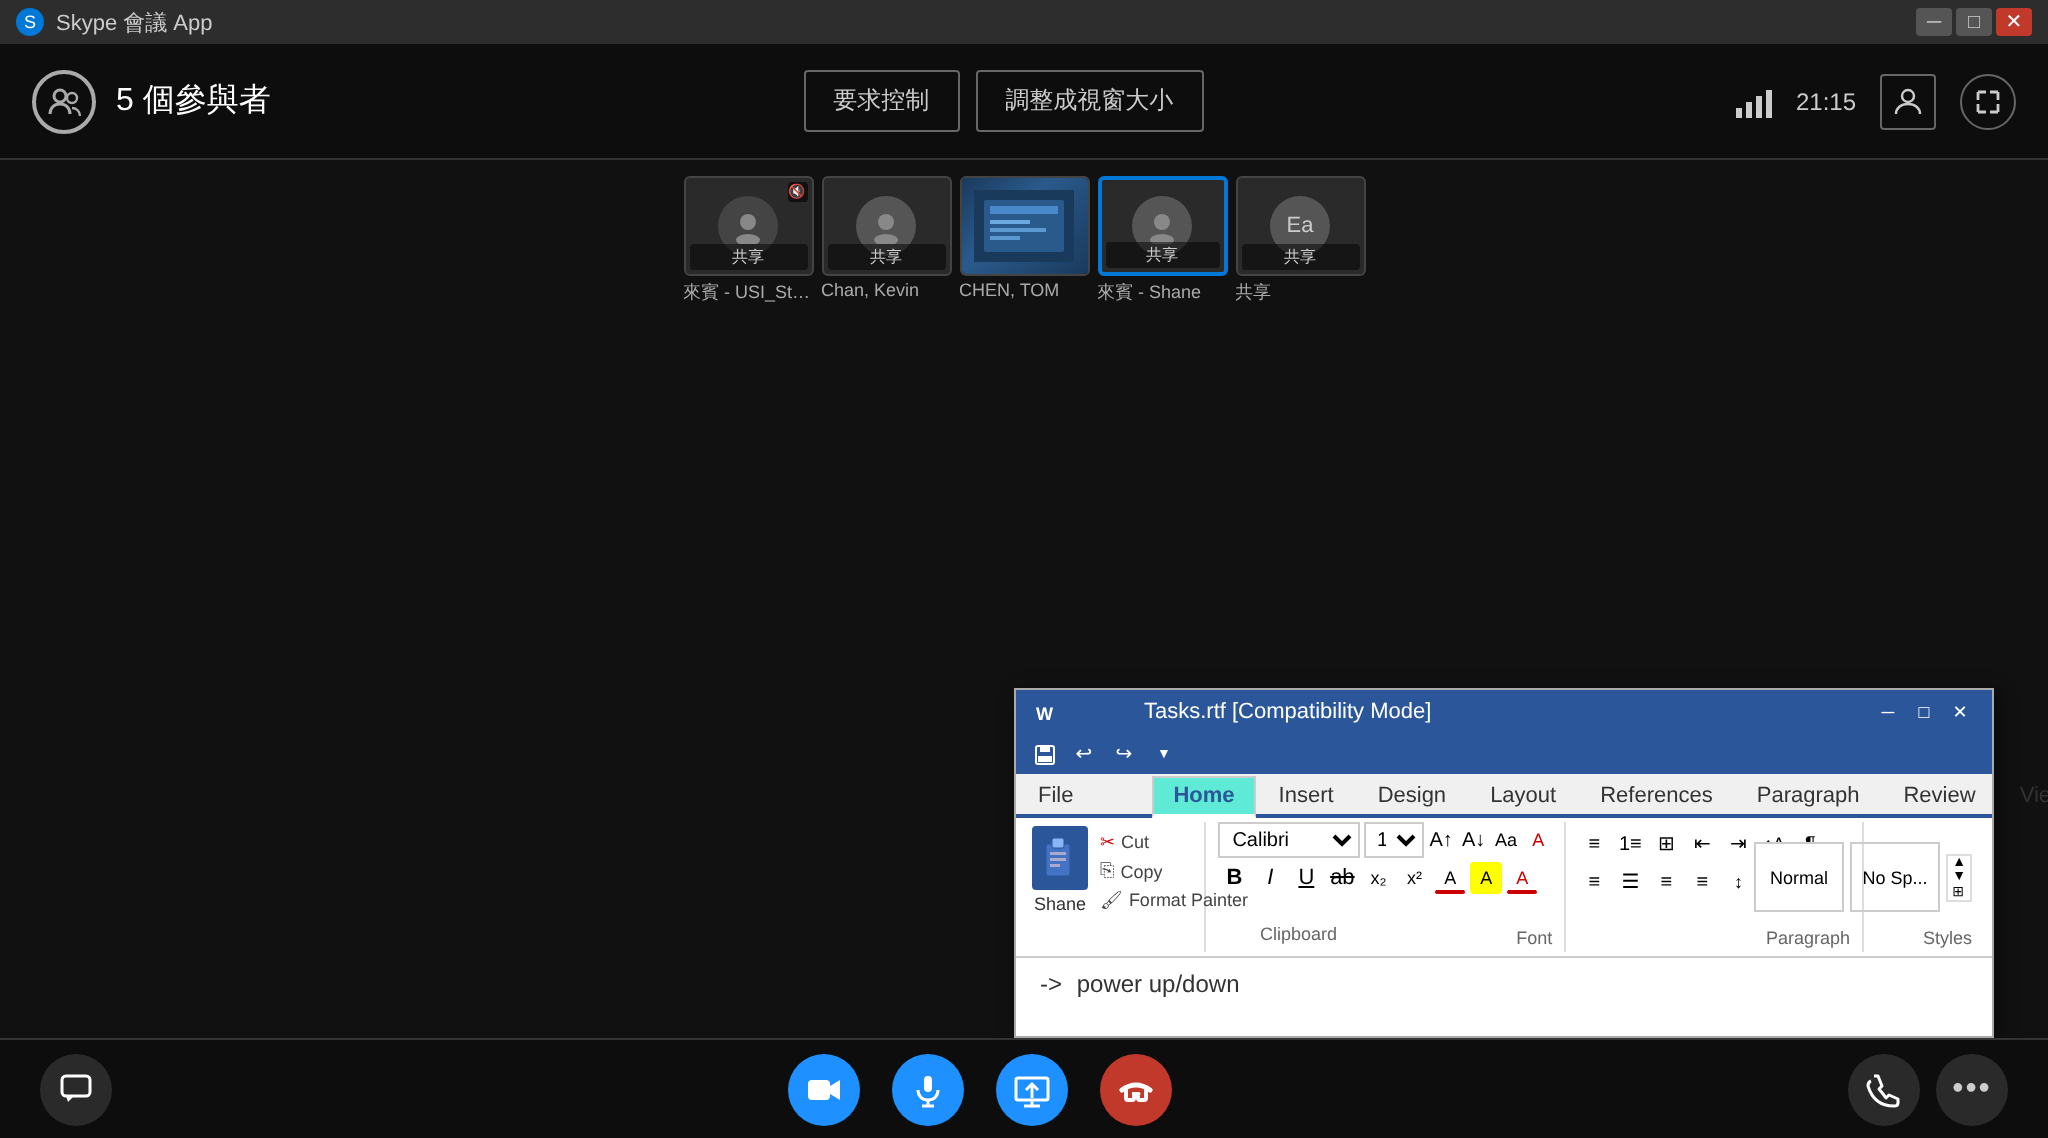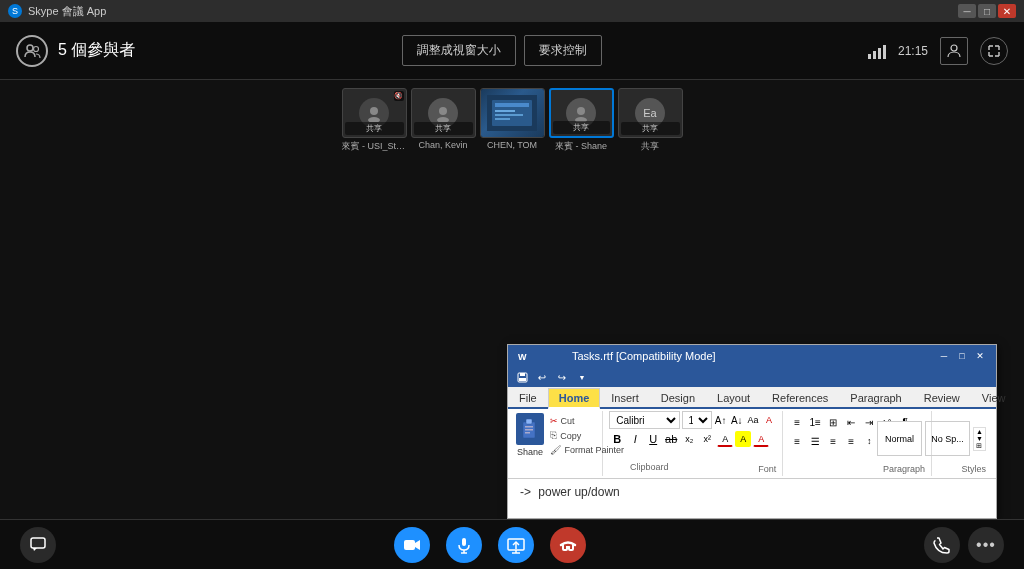--- a/index.html
+++ b/index.html
@@ -155,21 +155,21 @@
       right: 0;
       display: flex;
       align-items: flex-start;
       justify-content: center;
       gap: 4px;
       padding: 8px 0;
     }
     .thumb-item {
       display: flex;
       flex-direction: column;
-      align-items: center;
+      align-items: flex-start;
       gap: 2px;
     }
     .thumb-box {
       width: 65px;
       height: 50px;
       background: #2a2a2a;
       border-radius: 3px;
       position: relative;
       display: flex;
       align-items: center;
@@ -303,26 +303,27 @@
     .ribbon-tab {
       padding: 3px 10px;
       font-size: 11px;
       color: #333;
       cursor: pointer;
       border-top: 1px solid transparent;
       border-left: 1px solid transparent;
       border-right: 1px solid transparent;
     }
     .ribbon-tab.active {
-      background: #fde047;
+      background: #5eead4;
       color: #2b579a;
       border-color: #ccc #ccc white;
       font-weight: bold;
       border-bottom: 2px solid white;
       margin-bottom: -2px;
+      margin-left: 28px;
     }
     
     #word-ribbon-content {
       height: 70px;
       background: white;
       border-bottom: 1px solid #ccc;
       display: flex;
       align-items: stretch;
       padding: 2px 4px;
       gap: 0;
@@ -549,22 +550,22 @@
         <svg width="18" height="18" viewBox="0 0 18 18" fill="none">
           <circle cx="7" cy="6" r="3" stroke="#aaa" stroke-width="1.5"></circle>
           <path d="M2 15c0-3 2-5 5-5s5 2 5 5" stroke="#aaa" stroke-width="1.5" fill="none"></path>
           <circle cx="13" cy="7" r="2.5" stroke="#aaa" stroke-width="1.2"></circle>
           <path d="M13 12c2 0 4 1.5 4 4" stroke="#aaa" stroke-width="1.2" fill="none"></path>
         </svg>
       </div>
       <span>5 個參與者</span>
     </div>
     <div id="top-center-buttons">
+      <button class="top-btn">要求控制</button>
       <button class="top-btn">調整成視窗大小</button>
-      <button class="top-btn">要求控制</button>
     </div>
     <div id="top-right">
       <div id="signal-bars">
         <div class="bar" style="height:5px;"></div>
         <div class="bar" style="height:8px;"></div>
         <div class="bar" style="height:11px;"></div>
         <div class="bar" style="height:14px;"></div>
       </div>
       <span id="time">21:15</span>
       <div id="avatar-btn">

